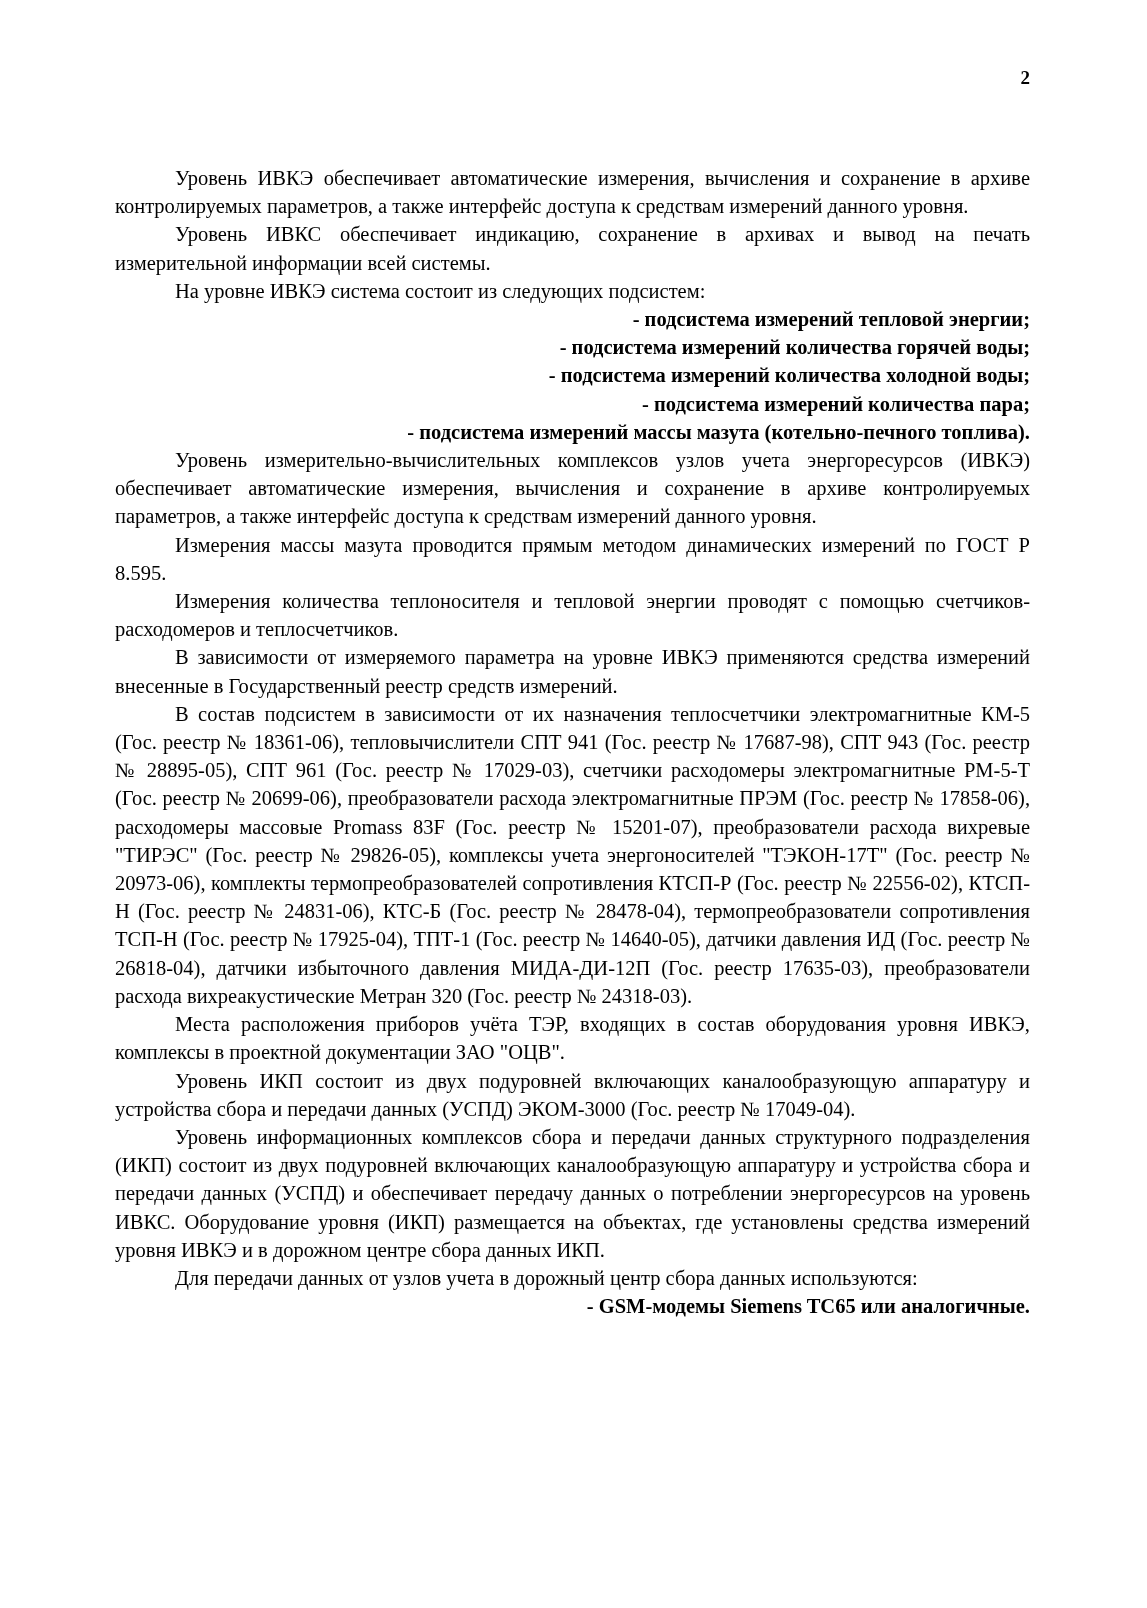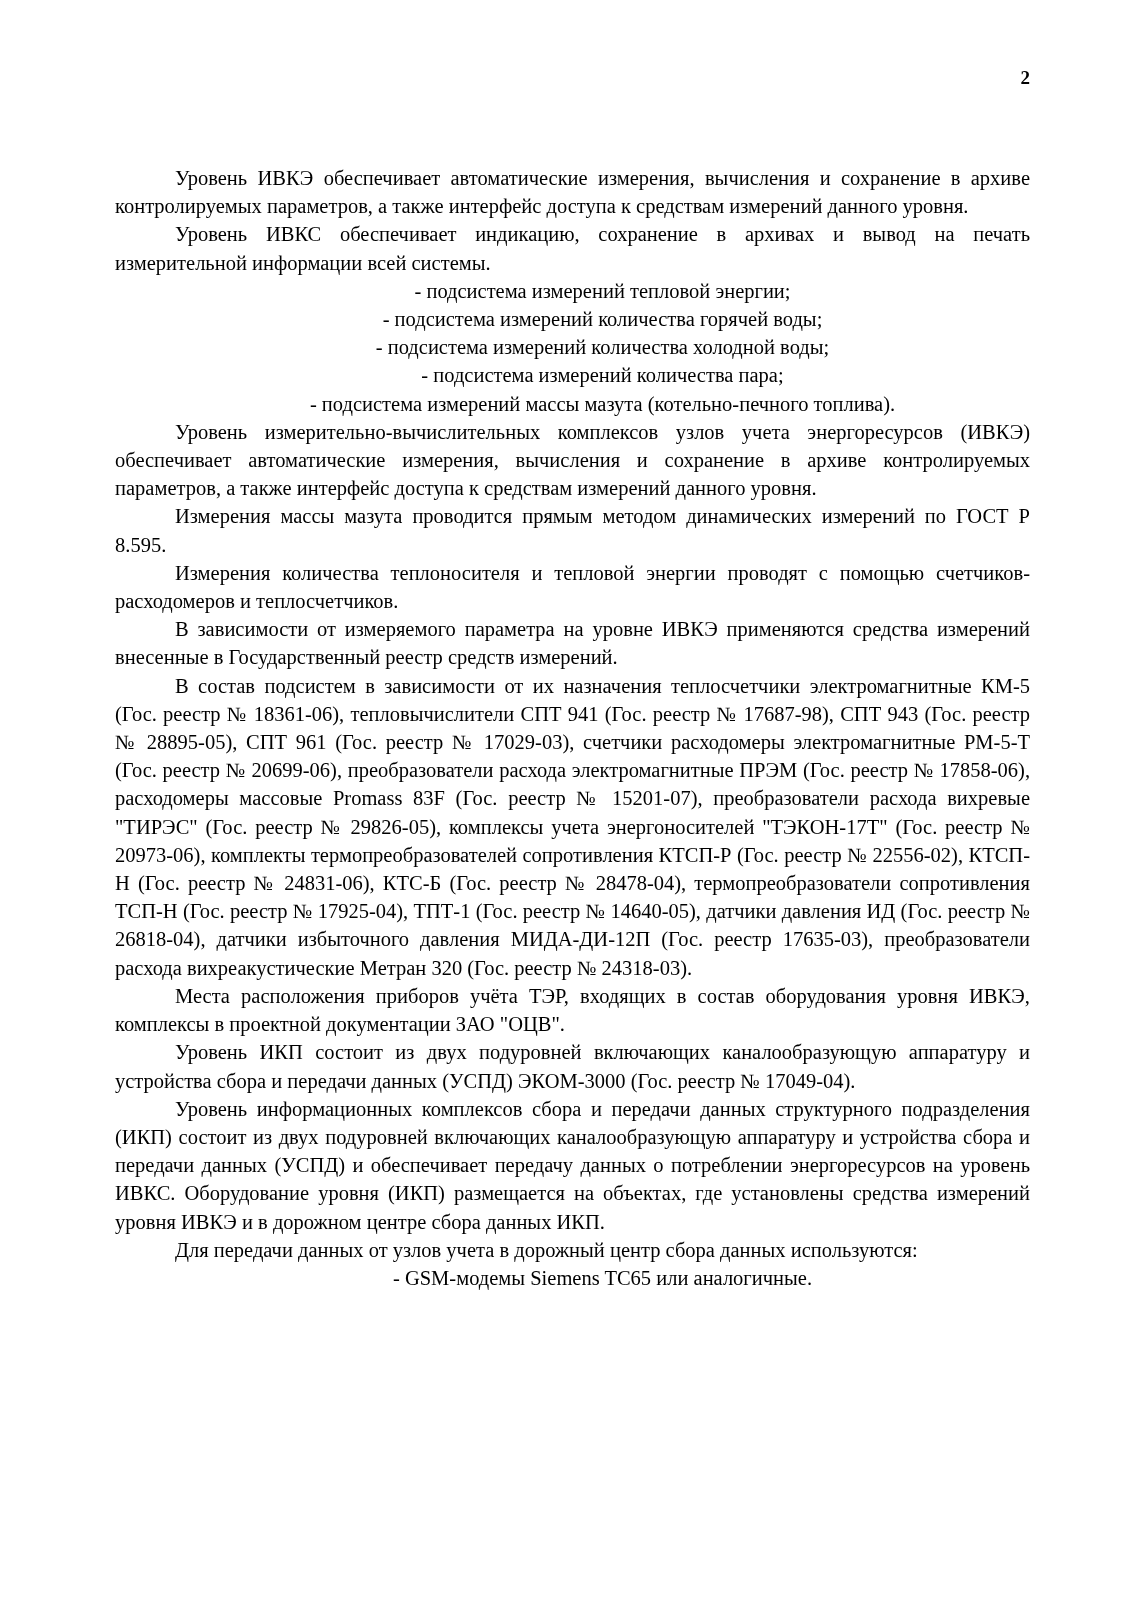--- a/index.html
+++ b/index.html
@@ -46,34 +46,36 @@
   }
   p.para {
     margin: 0;
     text-indent: 60px;
     text-align: justify;
   }
   
   p.bullet {
     margin: 0;
     text-indent: 60px;
-    text-align: center;
+    text-align: right;
+    font-weight: bold;
   }
 </style>
 </head>
 <body>
 
 <div class="page">
 
   <div class="page-number">2</div>
 
   <div class="content">
 
     <p class="para">Уровень ИВКЭ обеспечивает автоматические измерения, вычисления и сохранение в архиве контролируемых параметров, а также интерфейс доступа к средствам измерений данного уровня.</p>
     <p class="para">Уровень ИВКС обеспечивает индикацию, сохранение в архивах и вывод на печать измерительной информации всей системы.</p>
+    <p class="para">На уровне ИВКЭ система состоит из следующих подсистем:</p>
 
     <p class="bullet">- подсистема измерений тепловой энергии;</p>
     <p class="bullet">- подсистема измерений количества горячей воды;</p>
     <p class="bullet">- подсистема измерений количества холодной воды;</p>
     <p class="bullet">- подсистема измерений количества пара;</p>
     <p class="bullet">- подсистема измерений массы мазута (котельно-печного топлива).</p>
 
     <p class="para">Уровень измерительно-вычислительных комплексов узлов учета энергоресурсов (ИВКЭ) обеспечивает автоматические измерения, вычисления и сохранение в архиве контролируемых параметров, а также интерфейс доступа к средствам измерений данного уровня.</p>
     <p class="para">Измерения массы мазута проводится прямым методом динамических измерений по ГОСТ Р 8.595.</p>
     <p class="para">Измерения количества теплоносителя и тепловой энергии проводят с помощью счетчиков-расходомеров и теплосчетчиков.</p>

